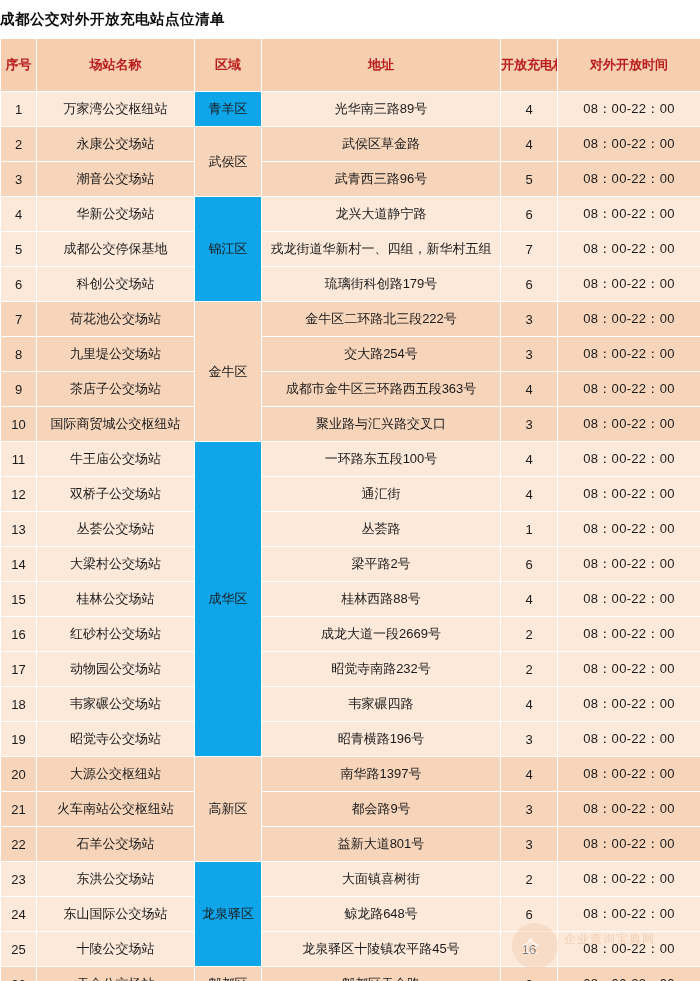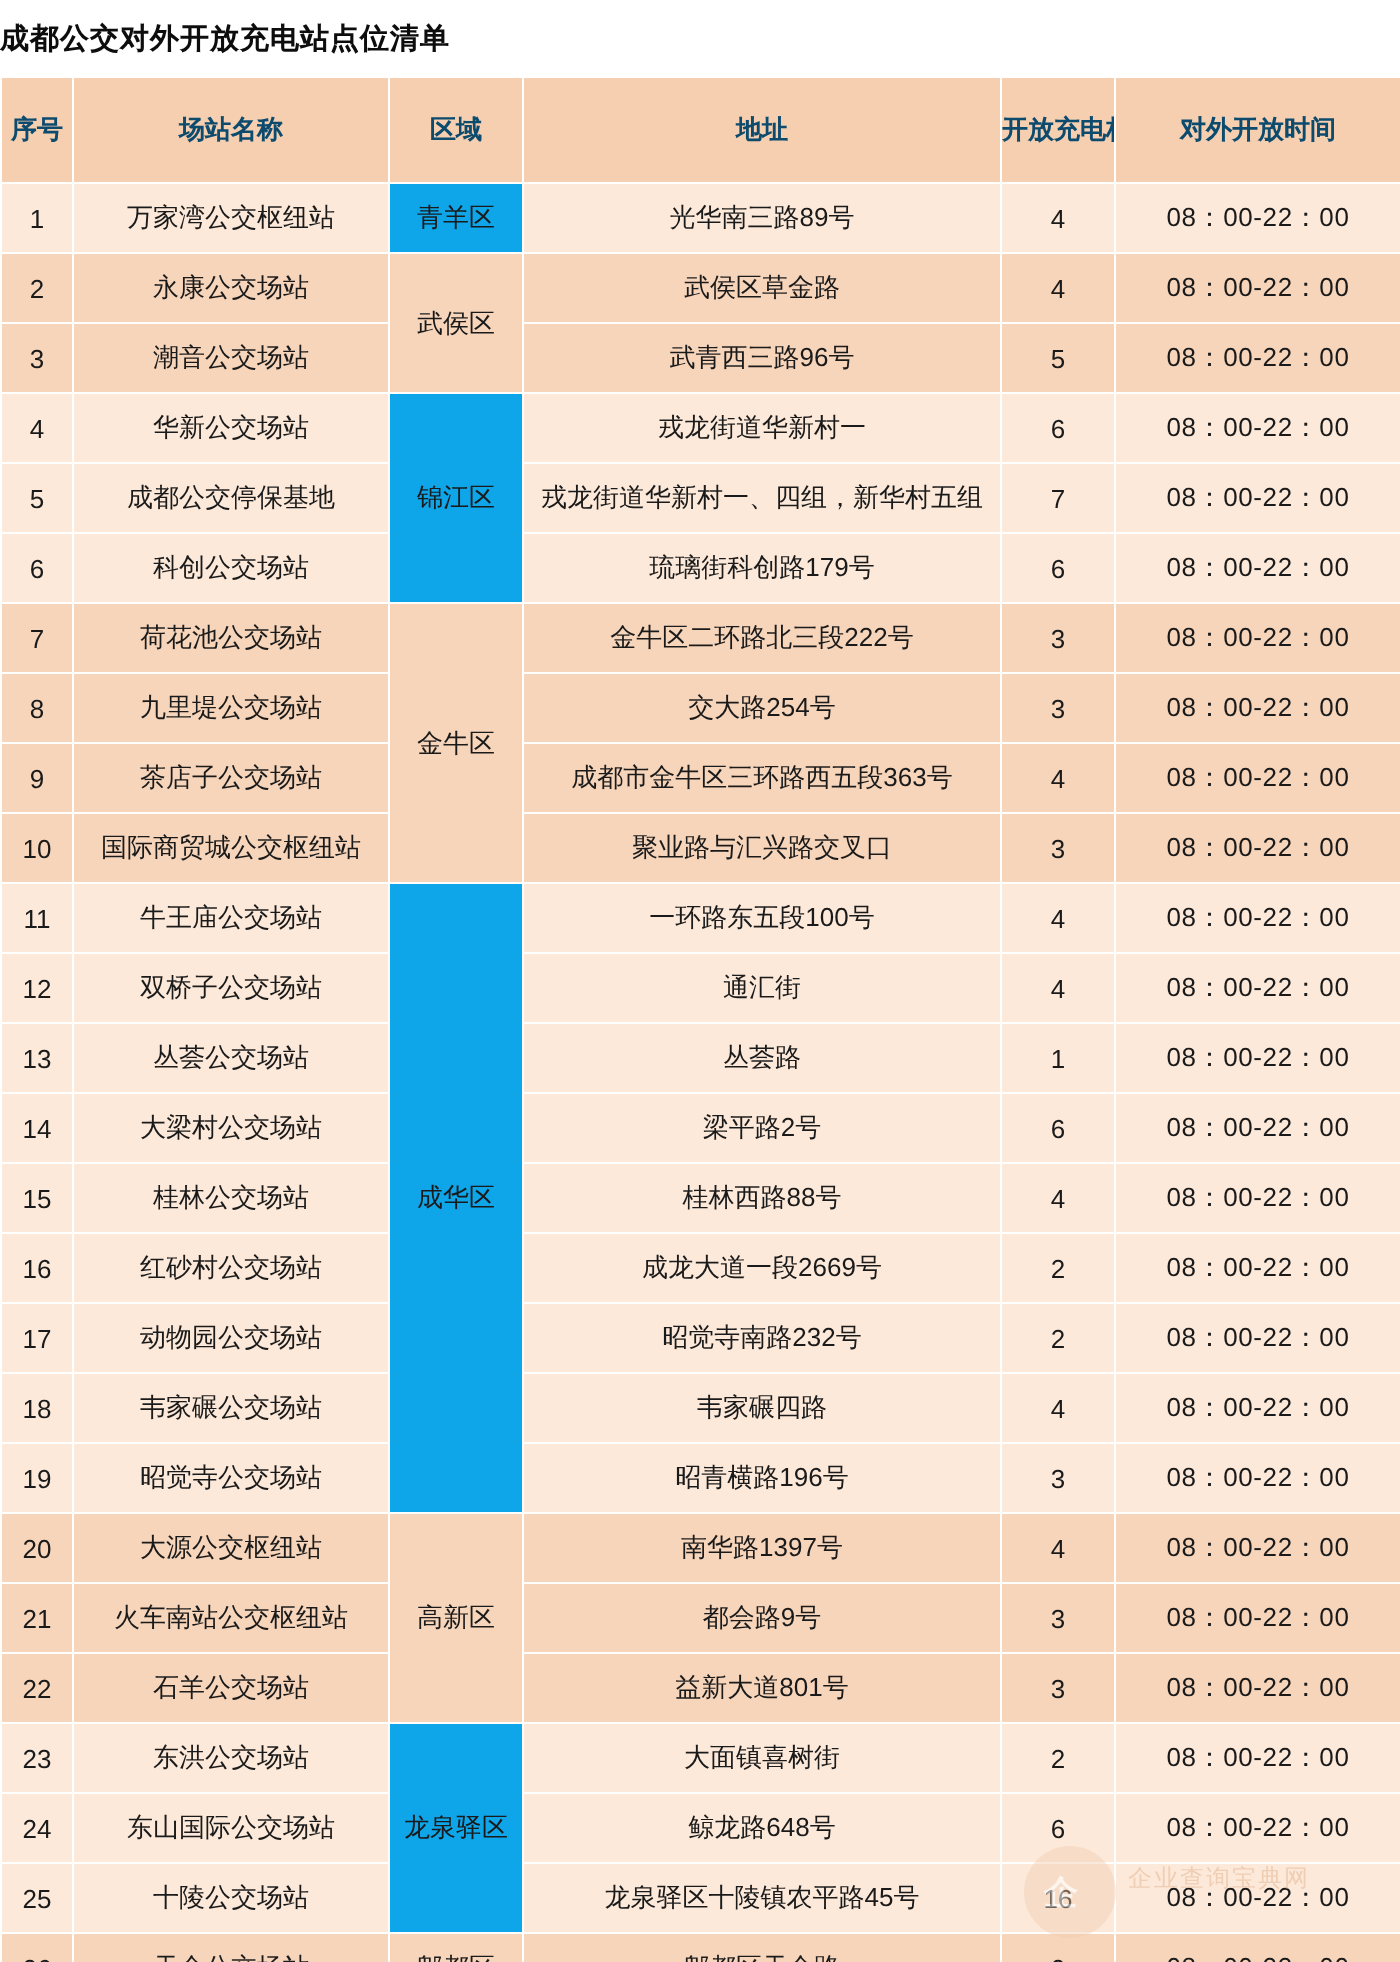--- a/index.html
+++ b/index.html
@@ -34,21 +34,21 @@
     vertical-align: middle;
     padding: 0;
     height: 34px;
     overflow: hidden;
     white-space: nowrap;
   }
   table.sheet thead th {
     background: #f5cfb0;
     font-weight: bold;
     font-size: 13px;
-    color: #0c4a6e;
+    color: #b91c1c;
     height: 52px;
     line-height: 1.25;
   }
   col.c-idx  { width: 36px; }
   col.c-name { width: 158px; }
   col.c-area { width: 67px; }
   col.c-addr { width: 239px; }
   col.c-piles{ width: 57px; }
   col.c-time { width: 143px; }
 
@@ -147,21 +147,21 @@
         <td class="idx">3</td>
         <td class="name">潮音公交场站</td>
         <td class="addr">武青西三路96号</td>
         <td class="piles">5</td>
         <td class="time">08：00-22：00</td>
       </tr>
       <tr class="band-a">
         <td class="idx">4</td>
         <td class="name">华新公交场站</td>
         <td class="area band-a" rowspan="3">锦江区</td>
-        <td class="addr">戎龙街道华新村一</td>
+        <td class="addr">龙兴大道静宁路</td>
         <td class="piles">6</td>
         <td class="time">08：00-22：00</td>
       </tr>
       <tr class="band-a">
         <td class="idx">5</td>
         <td class="name">成都公交停保基地</td>
         <td class="addr">戎龙街道华新村一、四组，新华村五组</td>
         <td class="piles">7</td>
         <td class="time">08：00-22：00</td>
       </tr>

